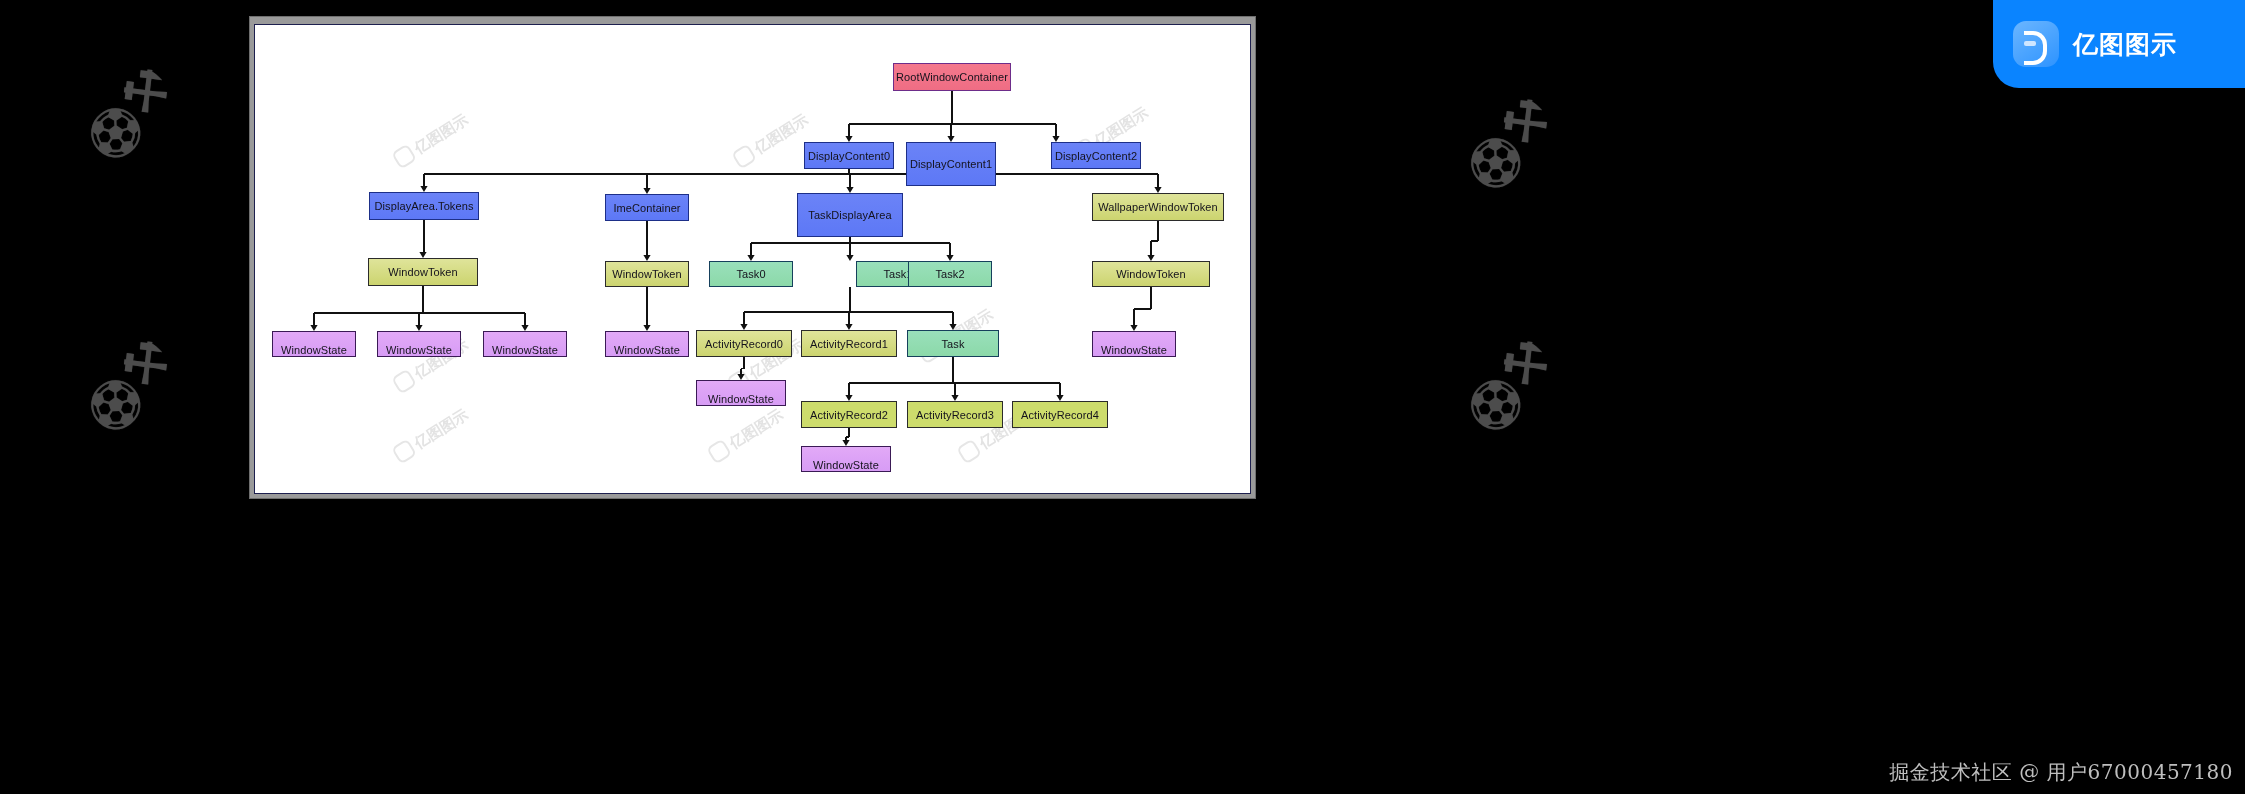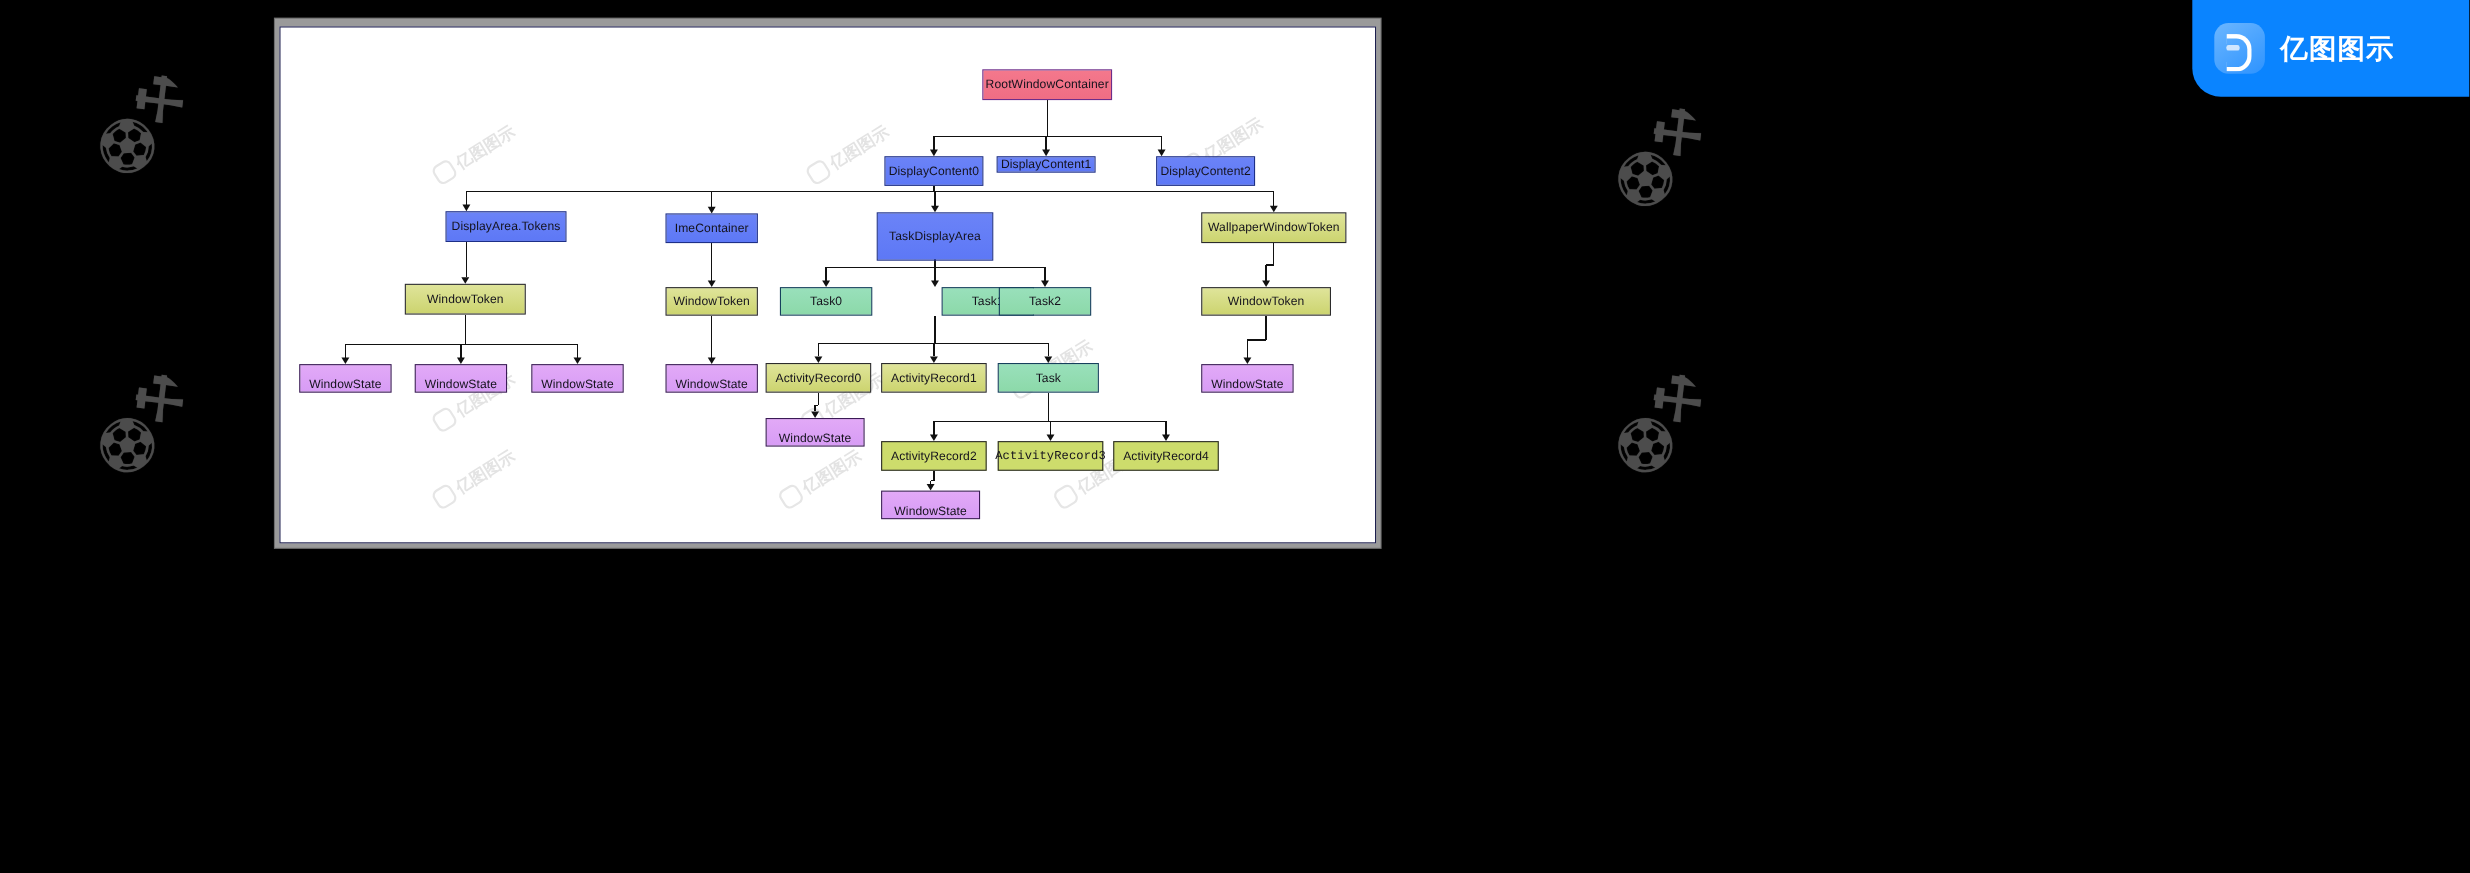--- a/index.html
+++ b/index.html
@@ -189,27 +189,27 @@
           <line x1="591" y1="412" x2="591" y2="415" stroke="#111111" stroke-width="1.2" shape-rendering="crispEdges"></line>
           <polygon points="587.4,415 594.6,415 591,421" fill="#111111"></polygon>
         </svg>
       <div id="nodes">
           <div class="node n-root" style="left: 638px; top: 38px; width: 118px; height: 28px;">
             <span>RootWindowContainer</span>
           </div>
           <div class="node n-blue" style="left: 549px; top: 117px; width: 90px; height: 27px;">
             <span>DisplayContent0</span>
           </div>
-          <div class="node n-blue" style="left: 651px; top: 117px; width: 90px; height: 15px;">
+          <div class="node n-blue" style="left: 651px; top: 117px; width: 90px; height: 44px;">
             <span>DisplayContent1</span>
           </div>
           <div class="node n-blue" style="left: 756px; top: 117px; width: 90px; height: 27px; margin-left: 40px;">
             <span>DisplayContent2</span>
           </div>
-          <div class="node n-blue" style="left: 114px; top: 167px; width: 110px; height: 28px; margin-left: 36px;">
+          <div class="node n-blue" style="left: 114px; top: 167px; width: 110px; height: 28px;">
             <span>DisplayArea.Tokens</span>
           </div>
           <div class="node n-blue" style="left: 350px; top: 169px; width: 84px; height: 27px;">
             <span>ImeContainer</span>
           </div>
           <div class="node n-blue" style="left: 542px; top: 168px; width: 106px; height: 44px;">
             <span>TaskDisplayArea</span>
           </div>
           <div class="node n-olive" style="left: 837px; top: 168px; width: 132px; height: 28px;">
             <span>WallpaperWindowToken</span>
@@ -255,32 +255,33 @@
           </div>
           <div class="node n-purple" style="left: 837px; top: 306px; width: 84px; height: 26px;">
             <span>WindowState</span>
           </div>
           <div class="node n-purple" style="left: 441px; top: 355px; width: 90px; height: 26px;">
             <span>WindowState</span>
           </div>
           <div class="node n-olive-flat" style="left: 546px; top: 376px; width: 96px; height: 27px;">
             <span>ActivityRecord2</span>
           </div>
-          <div class="node n-olive-flat" style="left: 652px; top: 376px; width: 96px; height: 27px; font-family: Liberation Mono, monospace;">
+          <div class="node n-olive-flat" style="left: 652px; top: 376px; width: 96px; height: 27px;">
             <span>ActivityRecord3</span>
           </div>
           <div class="node n-olive-flat" style="left: 757px; top: 376px; width: 96px; height: 27px;">
             <span>ActivityRecord4</span>
           </div>
           <div class="node n-purple" style="left: 546px; top: 421px; width: 90px; height: 26px;">
             <span>WindowState</span>
           </div>
         </div>
     </div>
   </div>
 
   <div id="brand">
     <div class="logo"></div>
     <div class="btext">亿图图示</div>
   </div>
 
+  <div id="footer">掘金技术社区 @ 用户67000457180</div>
 
 </div>
 
 </body></html>

